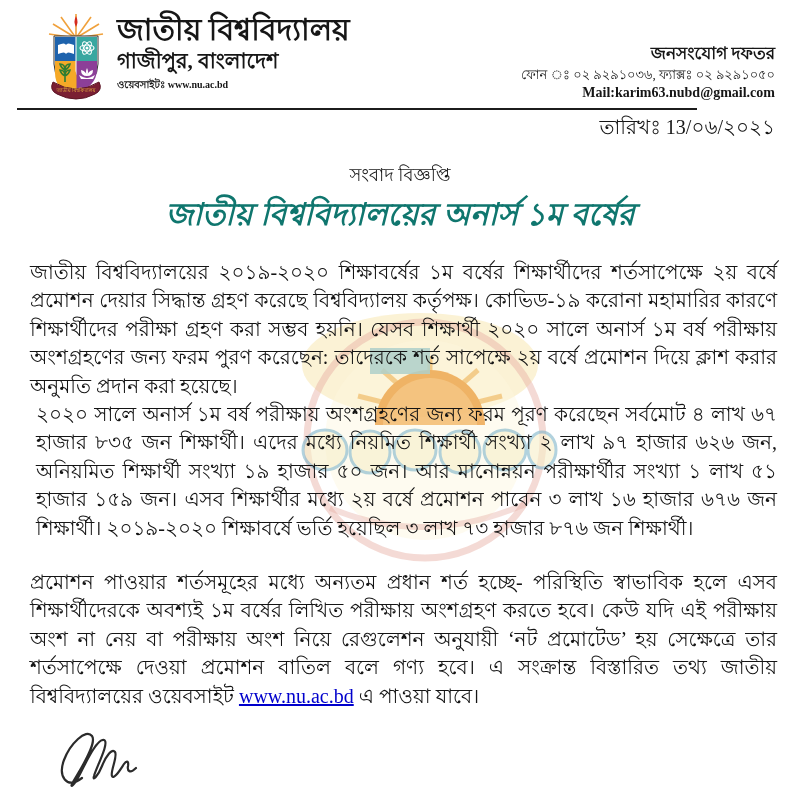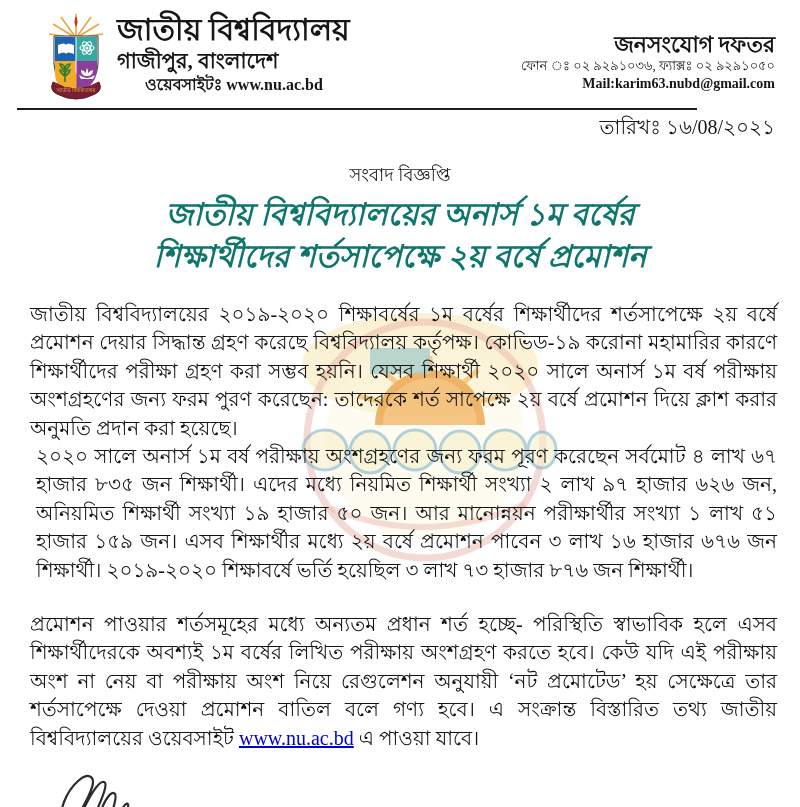--- a/index.html
+++ b/index.html
@@ -8,30 +8,30 @@
     font-family:"Liberation Serif","DejaVu Serif",serif;
     color:#161616;
     -webkit-font-smoothing:antialiased;
   }
   .page{position:relative;width:800px;height:807px;background:#fff;}
 
   
   .watermark{position:absolute;left:270px;top:290px;width:320px;height:300px;z-index:0;pointer-events:none;}
 
   
-  .header{position:relative;z-index:2;display:flex;justify-content:space-between;align-items:center;padding:8px 25px 0 45px;height:102px;box-sizing:border-box;}
+  .header{position:relative;z-index:2;display:flex;justify-content:space-between;align-items:flex-end;padding:8px 25px 0 45px;height:102px;box-sizing:border-box;}
   .brand{display:flex;align-items:flex-start;gap:10px;}
   .brand-logo{width:62px;height:94px;flex:0 0 auto;}
   .brand-text{padding-top:5px;}
   .uni-name{font-size:30px;font-weight:700;line-height:34px;letter-spacing:0px;}
   .uni-loc{font-size:21px;font-weight:600;line-height:28px;}
-  .uni-web{font-size:16px;line-height:20px;font-weight:600;margin-left:28px;}
+  .uni-web{font-size:10px;line-height:20px;font-weight:600;}
   .office{text-align:right;padding-top:16px;line-height:1;}
   .office-title{font-size:18px;font-weight:700;line-height:24px;}
-  .office-dept{font-size:22px;font-weight:700;line-height:23px;}
+  .office-dept{font-size:17px;font-weight:700;line-height:23px;}
   .office-phone{font-size:13px;line-height:19px;}
   .office-email{font-size:14px;line-height:18px;font-weight:600;font-family:"Liberation Serif",serif;}
 
   .rule{position:absolute;left:17px;top:108px;width:680px;height:0;border-top:2.5px solid #1c1c1c;z-index:2;}
 
   .date-line{position:relative;z-index:2;text-align:right;padding-right:25px;font-size:20px;margin-top:10px;font-weight:500;}
 
   
   .kicker{position:relative;z-index:2;text-align:center;font-size:18px;margin-top:16px;font-weight:500;}
   .headline{position:relative;z-index:2;text-align:center;font-size:31px;font-weight:700;line-height:42px;margin:2px 0 0 0;color:#0f766e;font-style:italic;}
@@ -128,25 +128,25 @@
     </div>
     <div class="office">
       <div class="office-dept">জনসংযোগ দফতর</div>
       <div class="office-phone">ফোন ঃ ০২ ৯২৯১০৩৬, ফ্যাক্সঃ ০২ ৯২৯১০৫০</div>
       <div class="office-email">Mail:karim63.nubd@gmail.com</div>
     </div>
   </div>
 
   <div class="rule"></div>
 
-  <div class="date-line">তারিখঃ ১৬/08/২০২১</div>
+  <div class="date-line">তারিখঃ 13/০৬/২০২১</div>
 
   
   <div class="kicker">সংবাদ বিজ্ঞপ্তি</div>
-  <h1 class="headline"><span>জাতীয় বিশ্ববিদ্যালয়ের অনার্স ১ম বর্ষের</span><br><span>শিক্ষার্থীদের শর্তসাপেক্ষে ২য় বর্ষে প্রমোশন</span></h1>
+  <h1 class="headline"><span>জাতীয় বিশ্ববিদ্যালয়ের অনার্স ১ম বর্ষের</span><br></h1>
 
   
   <p class="body-text p1">জাতীয় বিশ্ববিদ্যালয়ের ২০১৯-২০২০ শিক্ষাবর্ষের ১ম বর্ষের শিক্ষার্থীদের শর্তসাপেক্ষে ২য় বর্ষে প্রমোশন দেয়ার সিদ্ধান্ত গ্রহণ করেছে বিশ্ববিদ্যালয় কর্তৃপক্ষ। কোভিড-১৯ করোনা মহামারির কারণে শিক্ষার্থীদের পরীক্ষা গ্রহণ করা সম্ভব হয়নি। যেসব শিক্ষার্থী ২০২০ সালে অনার্স ১ম বর্ষ পরীক্ষায় অংশগ্রহণের জন্য ফরম পুরণ করেছেন: তাদেরকে শর্ত সাপেক্ষে ২য় বর্ষে প্রমোশন দিয়ে ক্লাশ করার অনুমতি প্রদান করা হয়েছে।</p>
 
   <p class="body-text p2">২০২০ সালে অনার্স ১ম বর্ষ পরীক্ষায় অংশগ্রহণের জন্য ফরম পূরণ করেছেন সর্বমোট ৪ লাখ ৬৭ হাজার ৮৩৫ জন শিক্ষার্থী। এদের মধ্যে নিয়মিত শিক্ষার্থী সংখ্যা ২ লাখ ৯৭ হাজার ৬২৬ জন, অনিয়মিত শিক্ষার্থী সংখ্যা ১৯ হাজার ৫০ জন। আর মানোন্নয়ন পরীক্ষার্থীর সংখ্যা ১ লাখ ৫১ হাজার ১৫৯ জন। এসব শিক্ষার্থীর মধ্যে ২য় বর্ষে প্রমোশন পাবেন ৩ লাখ ১৬ হাজার ৬৭৬ জন শিক্ষার্থী। ২০১৯-২০২০ শিক্ষাবর্ষে ভর্তি হয়েছিল ৩ লাখ ৭৩ হাজার ৮৭৬ জন শিক্ষার্থী।</p>
 
   <p class="body-text p3"><span>প্রমোশন পাওয়ার শর্তসমূহের মধ্যে অন্যতম প্রধান শর্ত হচ্ছে- পরিস্থিতি স্বাভাবিক হলে এসব শিক্ষার্থীদেরকে অবশ্যই ১ম বর্ষের লিখিত পরীক্ষায় অংশগ্রহণ করতে হবে। কেউ যদি এই পরীক্ষায় অংশ না নেয় বা পরীক্ষায় অংশ নিয়ে রেগুলেশন অনুযায়ী ‘নট প্রমোটেড’ হয় সেক্ষেত্রে তার শর্তসাপেক্ষে দেওয়া প্রমোশন বাতিল বলে গণ্য হবে। এ সংক্রান্ত বিস্তারিত তথ্য জাতীয় বিশ্ববিদ্যালয়ের ওয়েবসাইট </span><a class="weblink" href="#">www.nu.ac.bd</a><span>  এ পাওয়া যাবে।</span></p>
 
   
   <svg class="sig-mark" viewBox="0 0 100 72" aria-hidden="true">

